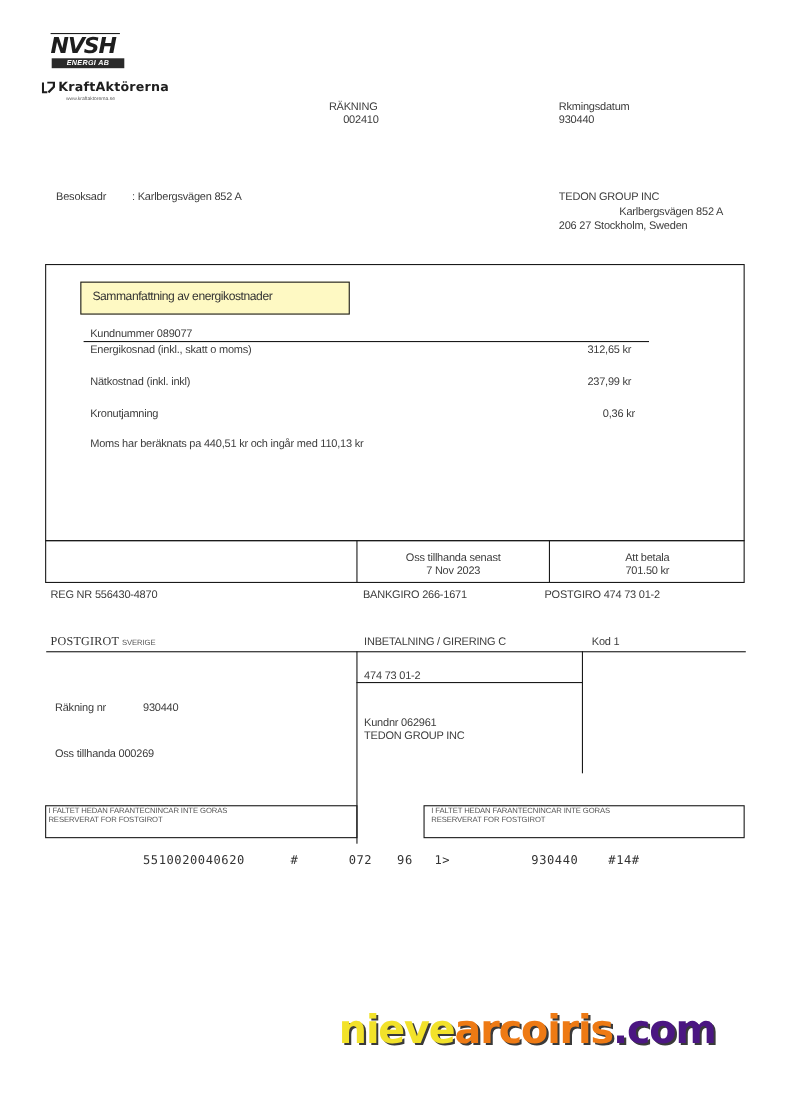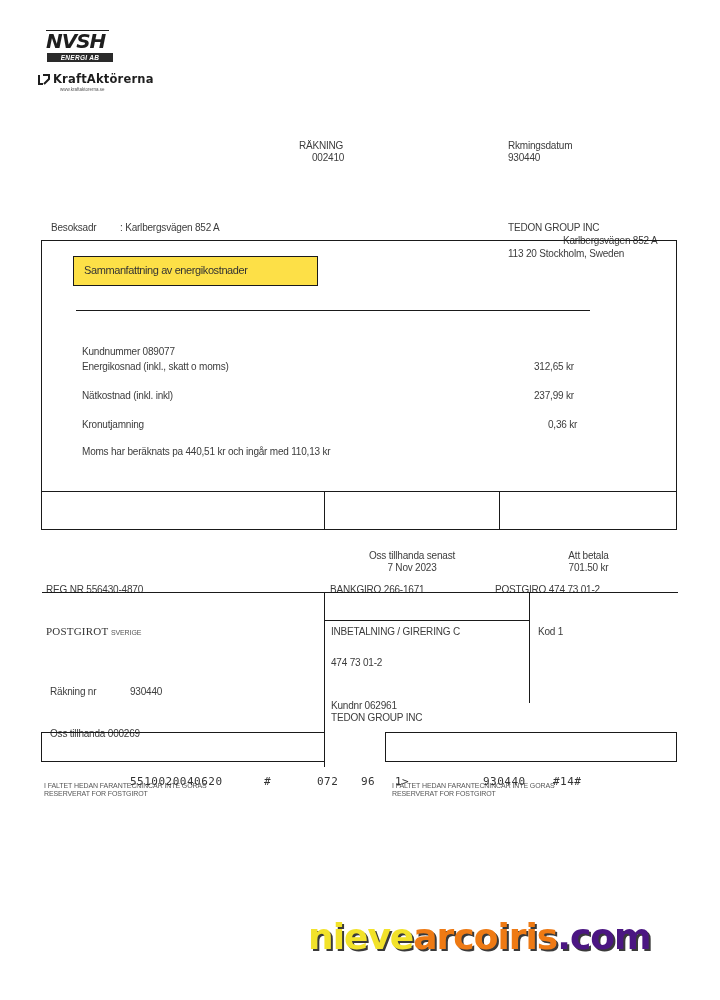--- a/index.html
+++ b/index.html
@@ -1,36 +1,36 @@
 <!DOCTYPE html>
 <html><head>
 <meta charset="utf-8">
 <style>
   html, body { margin:0; padding:0; background:#ffffff; }
   body { width:720px; height:1000px; position:relative; overflow:hidden;
          font-family:"Liberation Sans", sans-serif; color:#3a3a3a; font-size:10px; }
-  .t { position:absolute; white-space:nowrap; font-size:10px; color:#3c3c3c; letter-spacing:-0.2px;margin-top:48px; }
+  .t { position:absolute; white-space:nowrap; font-size:10px; color:#3c3c3c; letter-spacing:-0.2px; }
   .hline { position:absolute; height:0; border-top:1.5px solid #1a1a1a; }
   .vline { position:absolute; width:0; border-left:1.5px solid #1a1a1a; }
   .box { position:absolute; border:1.5px solid #1a1a1a; box-sizing:border-box; }
 
   
   .nvsh { position:absolute; left:46px; top:30px; font-family:"DejaVu Sans", sans-serif;
           font-style:italic; font-weight:bold; font-size:20px; color:#1e1e1e; letter-spacing:-1px;
           border-top:1.5px solid #1e1e1e; line-height:20px; padding-right:4px; }
   .nvsh-sub { position:absolute; left:47px; top:53px; width:66px; height:9px; background:#2a2a2a;
               color:#fff; font-size:6.5px; font-style:italic; font-weight:bold; line-height:9px;
               text-align:center; letter-spacing:0.3px; }
   .kraft-icon { position:absolute; left:38px; top:74px; width:12px; height:11px; }
   .kraft { position:absolute; left:53px; top:72px; font-family:"DejaVu Sans", sans-serif;
            font-weight:bold; font-size:11.5px; color:#1e1e1e; letter-spacing:0.2px; }
   .kraft-url { position:absolute; left:60px; top:87px; font-size:4.5px; color:#555; }
 
   .sum-title { position:absolute; left:73px; top:256px; width:245px; height:30px;
-               background:#fde047; border:1.5px solid #1a1a1a; box-sizing:border-box;
+               background:#fef9c3; border:1.5px solid #1a1a1a; box-sizing:border-box;
                font-size:11px; line-height:27px; padding-left:10px; color:#333; letter-spacing:-0.4px; }
 
   .center { text-align:center; }
   .small-caps { font-size:7px; color:#555; letter-spacing:-0.1px; line-height:8px; }
 
   .ocr { position:absolute; top:775px; font-family:"DejaVu Sans Mono", monospace;
          font-size:11px; color:#333; white-space:nowrap; letter-spacing:0.5px; }
 
   .brand { position:absolute; left:308px; top:915px; font-family:"DejaVu Sans", sans-serif;
            font-weight:bold; font-size:36px; letter-spacing:-1px; line-height:44px;
@@ -53,21 +53,21 @@
 <div class="t" style="left:299px; top:92px;">RÄKNING</div>
 <div class="t" style="left:312px; top:104px;">002410</div>
 <div class="t" style="left:508px; top:92px;">Rkmingsdatum</div>
 <div class="t" style="left:508px; top:104px;">930440</div>
 
 <div class="t" style="left:51px; top:174px;">Besoksadr</div>
 <div class="t" style="left:120px; top:174px;">: Karlbergsvägen 852 A</div>
 
 <div class="t" style="left:508px; top:174px;">TEDON GROUP INC</div>
 <div class="t" style="left:524px; top:187px;padding-left:39px;">Karlbergsvägen 852 A</div>
-<div class="t" style="left:508px; top:200px;">113 20 Stockholm, Sweden</div>
+<div class="t" style="left:508px; top:200px;">206 27 Stockholm, Sweden</div>
 
 <div class="box" style="left:41px; top:240px; width:636px; height:252px;"></div>
 <div class="sum-title">Sammanfattning  av energikostnader</div>
 
 <div class="t" style="left:82px; top:298px;">Kundnummer 089077</div>
 <div class="hline" style="left:76px; top:310px; width:514px;"></div>
 
 <div class="t" style="left:82px; top:313px;">Energikosnad (inkl., skatt o moms)</div>
 <div class="t" style="left:534px; top:313px;">312,65 kr</div>
 <div class="t" style="left:82px; top:342px;">Nätkostnad (inkl. inkl)</div>

